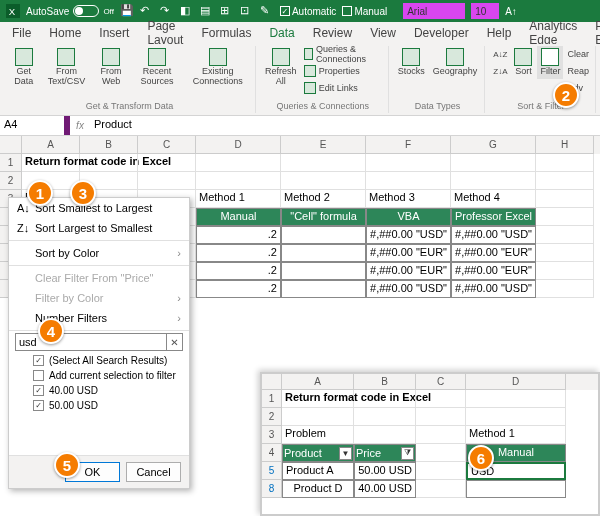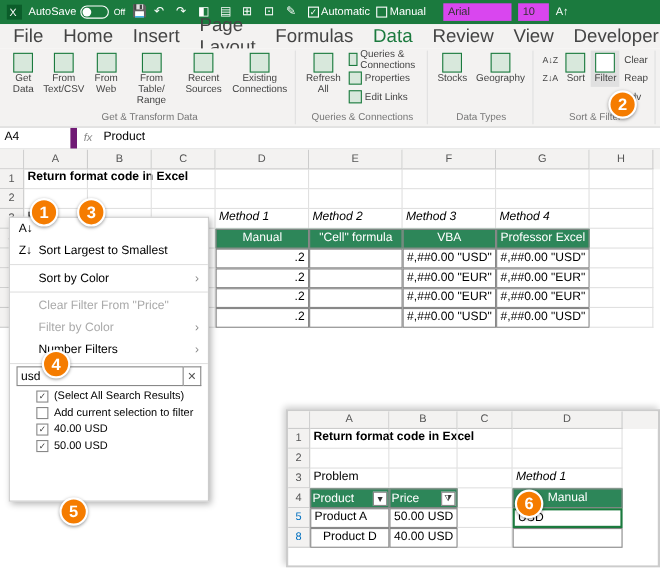--- a/index.html
+++ b/index.html
@@ -7,21 +7,21 @@
 .titlebar{height:22px;background:#1b7a3e;display:flex;align-items:center;color:#fff;padding:0 6px;gap:6px}
 .titlebar .icon{width:14px;height:14px}
 .autosave{display:flex;align-items:center;gap:4px;font-size:10px}
 .autosave .toggle{width:26px;height:12px;border:1px solid #fff;border-radius:6px;background:#1b7a3e;position:relative}
 .autosave .toggle .knob{width:8px;height:8px;border-radius:50%;background:#fff;position:absolute;left:1px;top:1px}
 .qat{display:flex;gap:6px}
 .qat svg,.qat .qi{width:14px;height:14px;color:#fff}
 .titlebar .chk{display:flex;align-items:center;gap:2px;font-size:10px}
 .titlebar .chk .box{width:10px;height:10px;border:1px solid #fff;display:flex;align-items:center;justify-content:center;font-size:8px}
 .titlebar .fontbox{background:#d946ef;color:#333;height:16px;padding:0 4px;display:flex;align-items:center;font-size:10px}
-.menubar{height:22px;background:#f3f2f1;display:flex;align-items:center;padding:0 4px;gap:2px;font-size:17px;color:#444}
+.menubar{height:22px;background:#f3f2f1;display:flex;align-items:center;padding:0 4px;gap:2px;font-size:12px;color:#444}
 .menubar .tab{padding:0 8px;height:22px;display:flex;align-items:center}
 .menubar .tab.active{color:#1b7a3e}
 .ribbon{height:72px;background:#f3f2f1;border-bottom:1px solid #d4d4d4;display:flex;padding:2px 4px;gap:2px;font-size:10px;color:#444;overflow:hidden;position:relative}
 .rgroup{display:flex;flex-direction:column;align-items:center;border-right:1px solid #e0e0e0;padding:0 4px}
 .rgroup .items{display:flex;gap:2px;flex:1;align-items:flex-start}
 .rgroup .glabel{font-size:9px;color:#777;height:12px}
 .rbtn{display:flex;flex-direction:column;align-items:center;padding:2px 3px;gap:1px;font-size:9px;text-align:center;line-height:1.1}
 .rbtn .ric{width:18px;height:18px;background:#d8e8dc;border:1px solid #1b7a3e}
 .rstack{display:flex;flex-direction:column;gap:1px;font-size:9px}
 .rstack .row{display:flex;align-items:center;gap:3px;height:16px;padding:0 2px}
@@ -31,21 +31,21 @@
 .fx-icon{width:20px;display:flex;align-items:center;justify-content:center;font-style:italic;color:#888;font-size:10px}
 .formulabar{flex:1;padding:2px 4px;font-size:11px}
 .grid-area{position:relative;height:380px;overflow:hidden;background:#fff}
 .colhdrs{display:flex;height:18px;background:#f3f2f1}
 .rowhdr{width:22px;border-right:1px solid #ccc;border-bottom:1px solid #ccc;background:#f3f2f1;font-size:10px;display:flex;align-items:center;justify-content:center;color:#555}
 .colh{border-right:1px solid #ccc;border-bottom:1px solid #ccc;background:#f3f2f1;font-size:10px;display:flex;align-items:center;justify-content:center;color:#555}
 .cA{width:58px}.cB{width:58px}.cC{width:58px}.cD{width:85px}.cE{width:85px}.cF{width:85px}.cG{width:85px}.cH{width:58px}
 .grow{display:flex;height:18px}
 .cell{border-right:1px solid #e0e0e0;border-bottom:1px solid #e0e0e0;font-size:11px;padding:1px 3px;overflow:visible;white-space:nowrap}
 .bold{font-weight:bold}
-.ital{font-style:italic}
+.ital{}
 .thdr{background:#2d8659;color:#fff;text-align:center;border:1px solid #888}
 .tcell{border:1px solid #888;text-align:right;padding-right:3px}
 .fmenu{position:absolute;left:8px;top:197px;width:182px;background:#fff;border:1px solid #ccc;box-shadow:2px 2px 6px rgba(0,0,0,0.3);font-size:11px;z-index:20}
 .fmenu .mi{padding:4px 8px;display:flex;align-items:center;gap:6px}
 .fmenu .mi.dis{color:#aaa}
 .fmenu .mi .arr{margin-left:auto;color:#888}
 .fmenu .sep{height:1px;background:#e0e0e0;margin:2px 0}
 .fmenu .srch{margin:2px 6px;display:flex;align-items:center}
 .fmenu .srch input{flex:1;border:1px solid #888;height:18px;padding:0 3px;font-size:11px}
 .fmenu .srch .x{width:16px;height:18px;border:1px solid #888;border-left:none;display:flex;align-items:center;justify-content:center;font-size:10px;color:#555}
@@ -134,24 +134,20 @@
       <div class="rbtn">
           <div class="ric"></div>
           <span>From Text/CSV</span>
         </div>
       <div class="rbtn">
           <div class="ric"></div>
           <span>From Web</span>
         </div>
       <div class="rbtn">
           <div class="ric"></div>
-          <span>From Table/ Range</span>
-        </div>
-      <div class="rbtn">
-          <div class="ric"></div>
           <span>Recent Sources</span>
         </div>
       <div class="rbtn">
           <div class="ric"></div>
           <span>Existing Connections</span>
         </div>
     </div>
     <div class="glabel">Get &amp; Transform Data</div>
   </div>
   <div class="rgroup">
@@ -334,20 +330,21 @@
     <div class="cell cE tcell"></div>
     <div class="cell cF tcell">#,##0.00 "USD"</div>
     <div class="cell cG tcell">#,##0.00 "USD"</div>
     <div class="cell cH"></div>
   </div>
 </div>
 
 <div class="fmenu">
   <div class="mi">
       <span class="sortico">A↓</span>
+      <span>Sort Smallest to Largest</span>
     </div>
   <div class="mi">
       <span class="sortico">Z↓</span>
       <span>Sort Largest to Smallest</span>
     </div>
   <div class="sep"></div>
   <div class="mi">
       <span style="width:12px"></span>
       <span>Sort by Color</span>
       <span class="arr">›</span>
@@ -382,20 +379,24 @@
     </div>
   <div class="cbi">
       <span class="cb">✓</span>
       <span>40.00 USD</span>
     </div>
   <div class="cbi">
       <span class="cb">✓</span>
       <span>50.00 USD</span>
     </div>
   <div style="height:42px"></div>
+  <div class="btns">
+    <button class="def">OK</button>
+    <button>Cancel</button>
+  </div>
 </div>
 
 <div class="inset">
   <div class="colhdrs">
     <div class="rowhdr"></div>
     <div class="colh iA">A</div>
     <div class="colh iB">B</div>
     <div class="colh iC">C</div>
     <div class="colh iD">D</div>
   </div>

